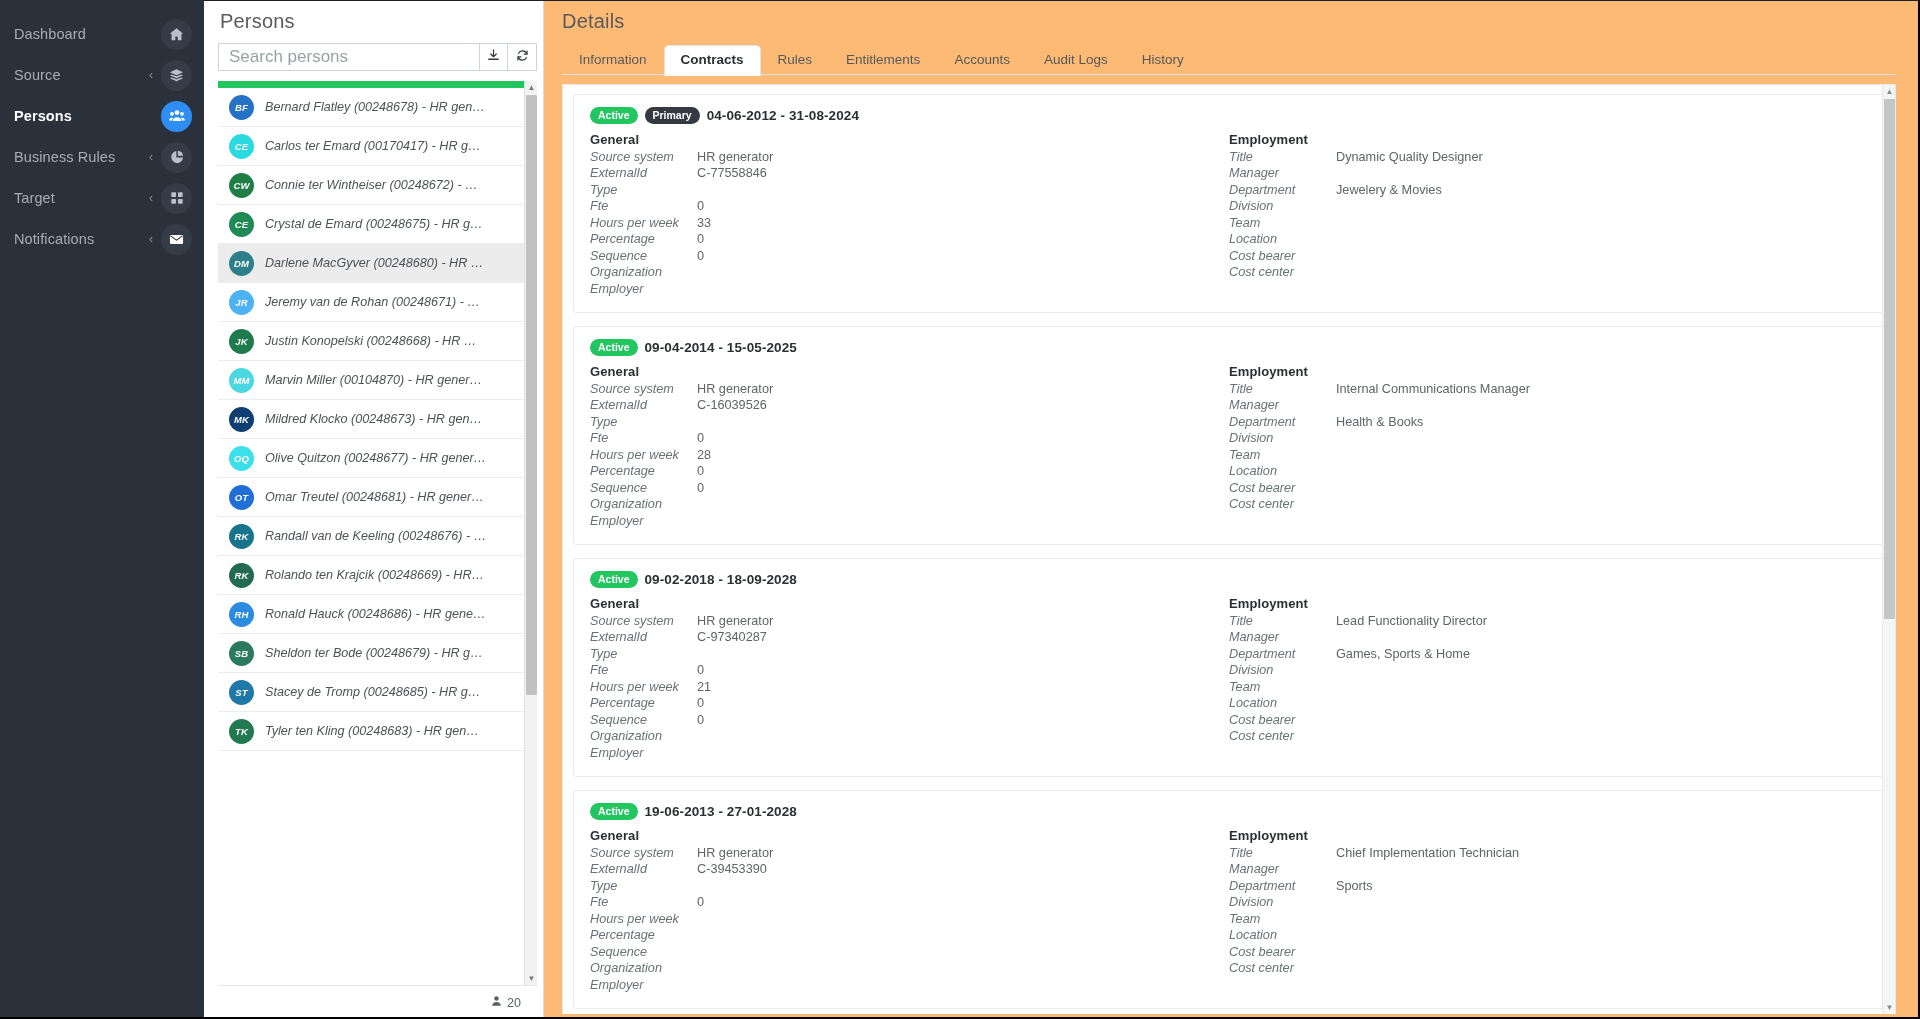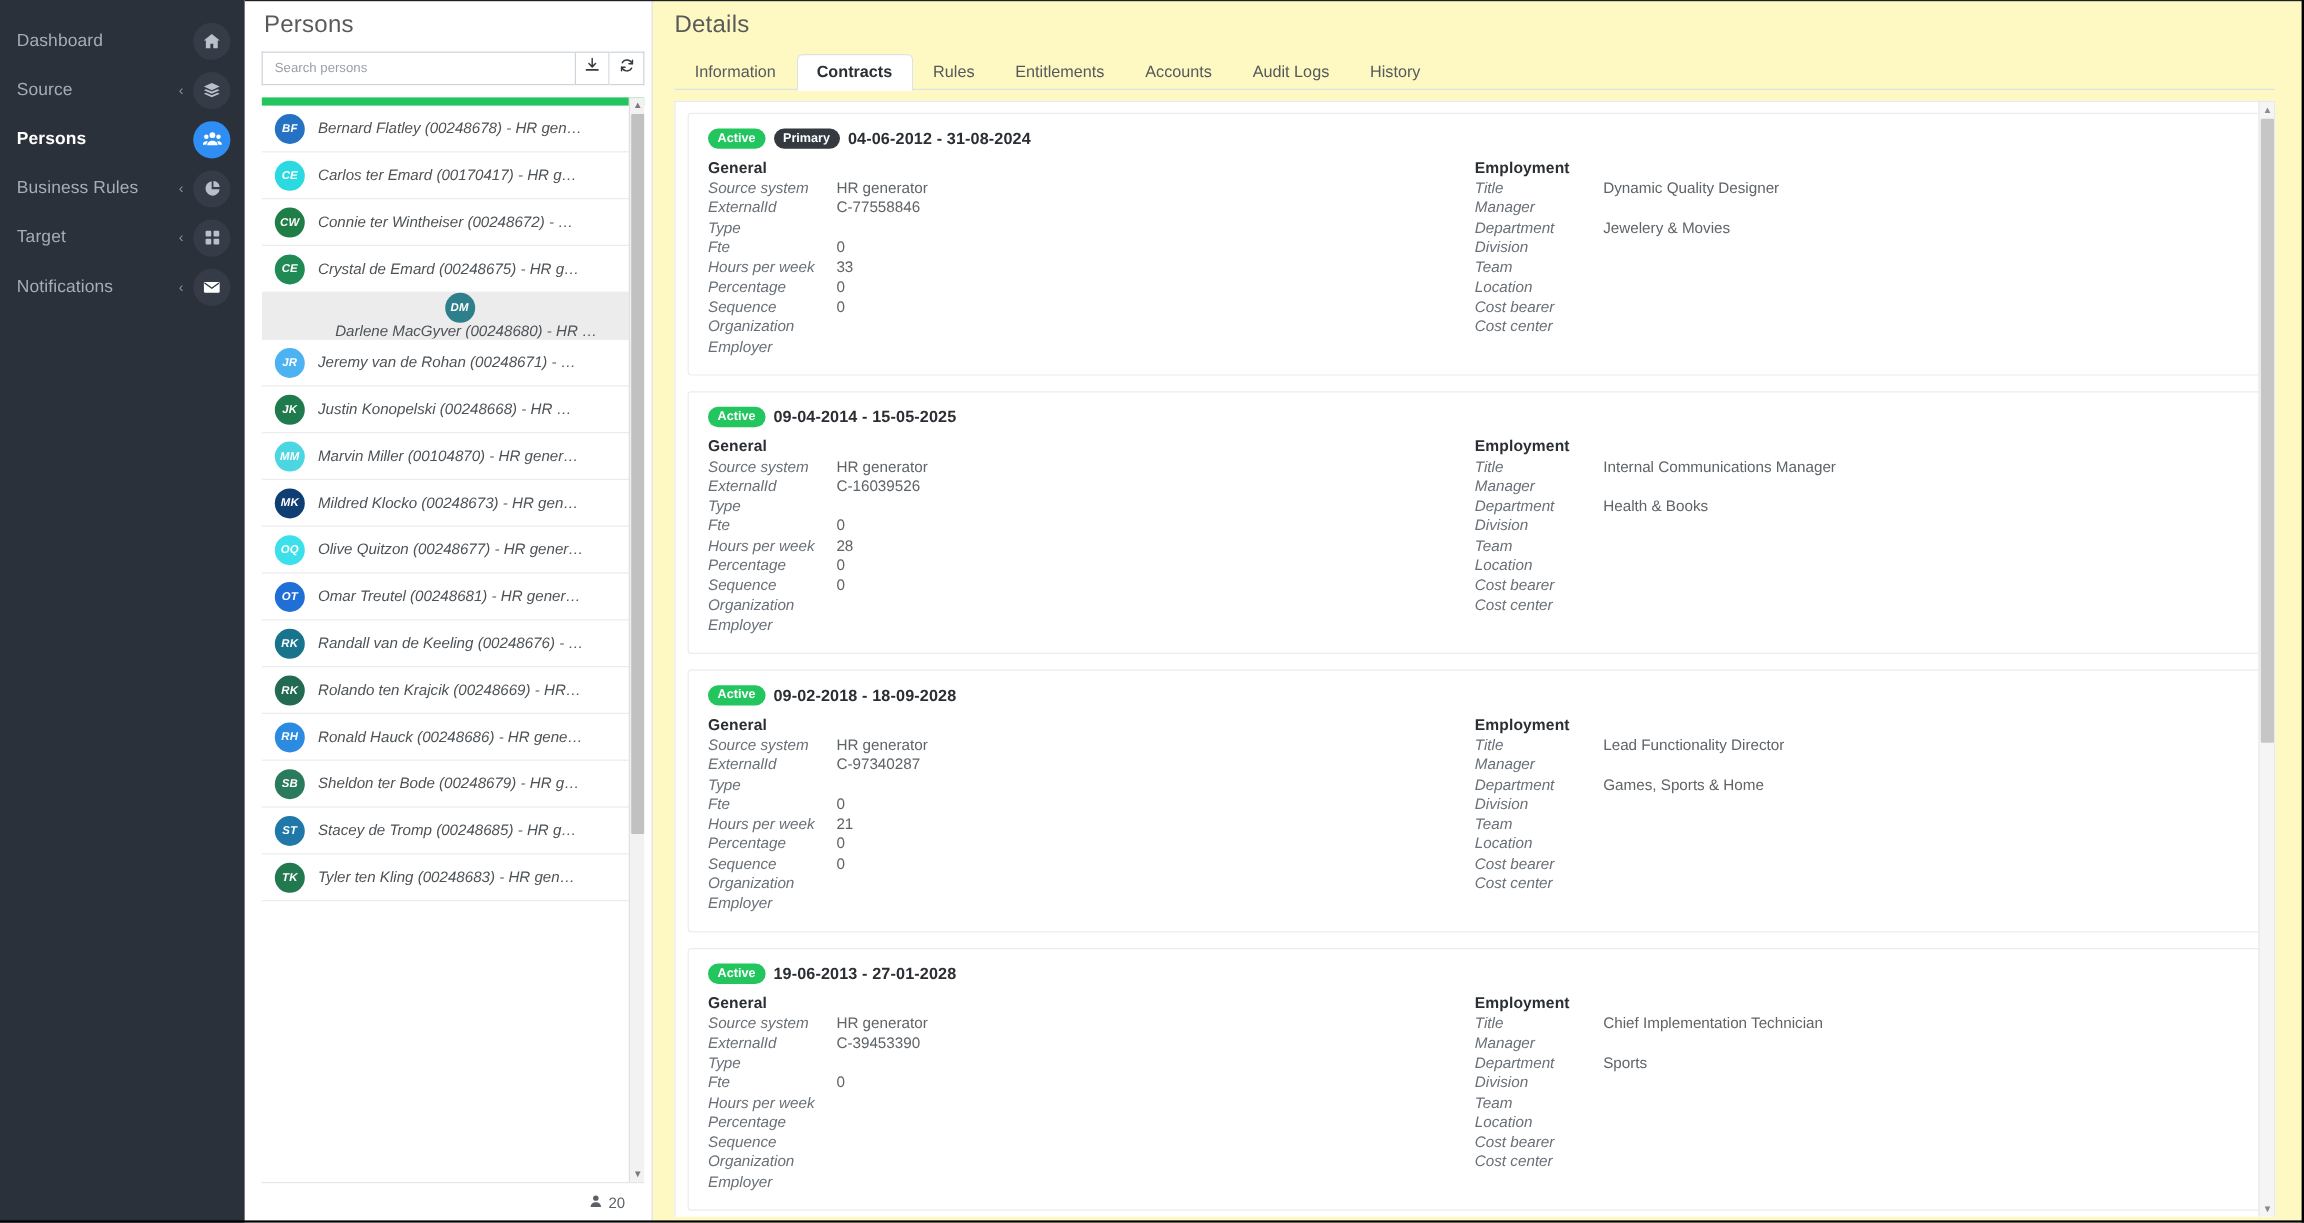--- a/index.html
+++ b/index.html
@@ -50,21 +50,21 @@
     position: relative;
   }
   .panel-title {
     font-size: 20px; color: #5a5a5a; font-weight: 400;
     padding: 10px 0 10px 2px; letter-spacing: .2px;
   }
   .search-row { display: flex; align-items: stretch; height: 28px; margin-bottom: 10px; }
   .search-input {
     flex: 1; height: 28px;
     border: 1px solid #ced4da; border-right: none;
-    font-size: 11px; color: #ef4444;
+    font-size: 17px; color: #ef4444;
     padding: 0 10px; outline: none; background: #fff;
     font-family: "Liberation Sans", sans-serif;
   }
   .search-input::placeholder { color: #9aa0a6; }
   .icon-btn {
     width: 29px; height: 28px;
     border: 1px solid #ced4da; background: #fff;
     display: flex; align-items: center; justify-content: center;
     cursor: pointer;
   }
@@ -76,21 +76,21 @@
     height: 100%;
     overflow: hidden;
     font-style: italic;
   }
   .person-row {
     height: 39px;
     display: flex; align-items: center;
     border-bottom: 1px solid #ececec;
     padding-left: 11px; cursor: pointer;
   }
-  .person-row.selected { background: #ececec; flex-direction: column; }
+  .person-row.selected { background: #ececec; }
   .avatar {
     width: 25px; height: 25px; border-radius: 50%;
     color: #fff; font-size: 9.5px; font-weight: 700;
     display: flex; align-items: center; justify-content: center;
     flex: 0 0 25px; letter-spacing: .2px;
   }
   .person-name {
     margin-left: 11px; font-size: 12.6px; color: #4d5256;
     white-space: nowrap; overflow: hidden;
   }
@@ -111,21 +111,21 @@
   }
   .panel-footer {
     height: 34px; border-top: 1px solid #e6e6e6;
     display: flex; align-items: center; justify-content: flex-end;
     padding-right: 16px; gap: 5px;
     font-size: 12.5px; color: #5a6066;
   }
 
   
   .details-panel {
-    flex: 1; height: 1019px; background: #fef9c3;
+    flex: 1; height: 1019px; background: #fdba74;
     padding-left: 18px; position: relative; overflow: hidden;
   }
   .details-title {
     font-size: 20px; color: #5a5a5a; padding: 10px 0 12px 0; letter-spacing: .2px;
   }
   .tabs { display: flex; align-items: center; height: 30px; position: relative; }
   .tabs::after {
     content: ""; position: absolute; left: 0; right: 24px; bottom: 0;
     border-bottom: 1px solid #dee2e6;
   }

